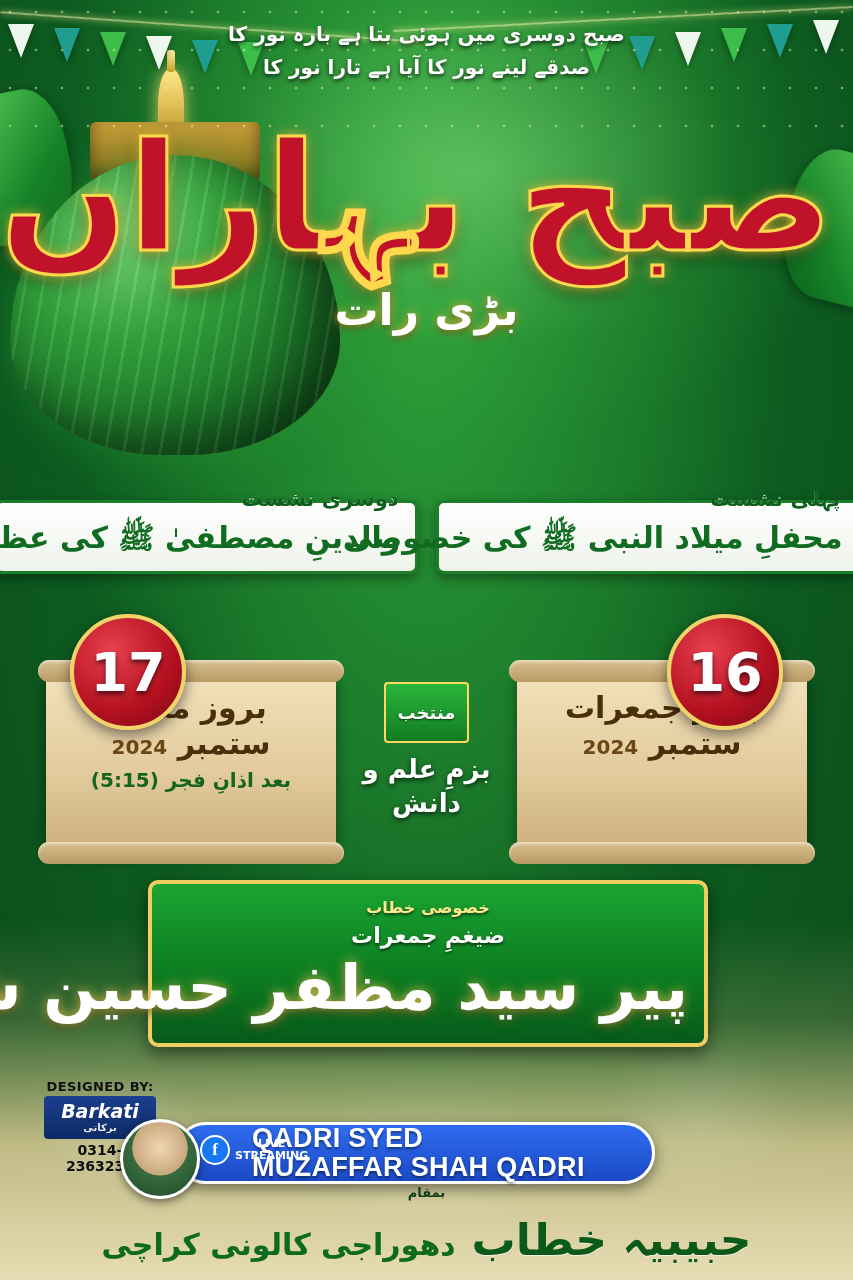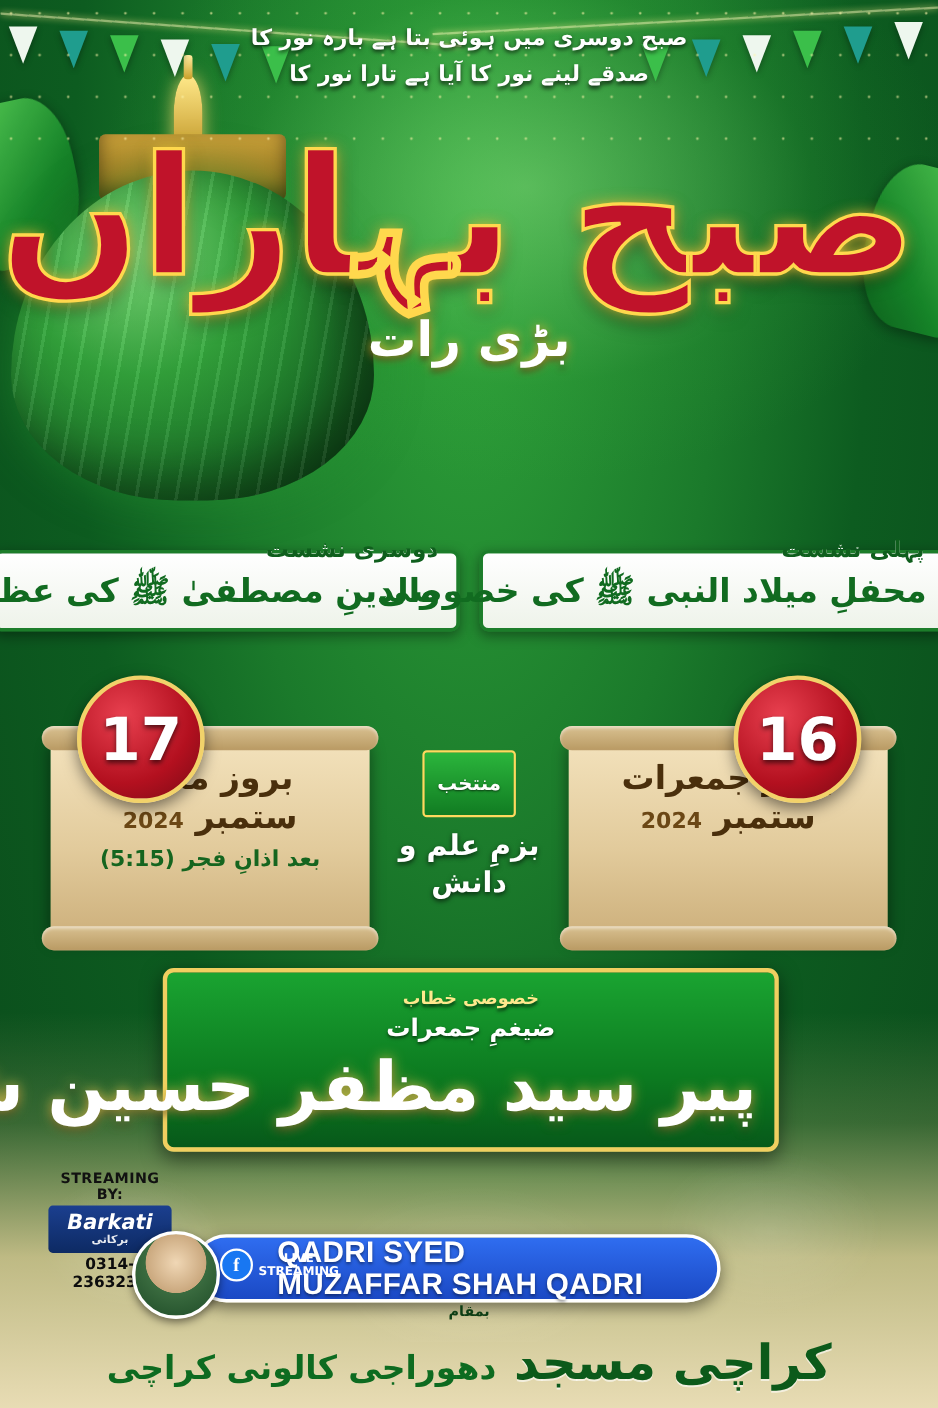--- a/index.html
+++ b/index.html
@@ -601,21 +601,21 @@
     </div>
   </div>
 
   <div class="speaker-panel">
     <div class="speaker-kicker urdu">خصوصی خطاب</div>
     <div class="speaker-sub urdu">ضیغمِ جمعرات</div>
     <div class="speaker-name urdu">پیر سید مظفر حسین شاہ قادری</div>
   </div>
 
   <div class="designer">
-    <div class="designer-title">STREAMING BY:</div>
+    <div class="designer-title">DESIGNED BY:</div>
     <div class="designer-logo">
       <span>Barkati</span>
       <small class="urdu">برکاتی</small>
     </div>
     <div class="designer-phone">0314-2363236</div>
   </div>
 
   <div class="live-bar">
     <div class="live-avatar"></div>
     <div class="fb-badge">
@@ -627,18 +627,18 @@
     </div>
     <div class="live-name">
       <div>QADRI SYED</div>
       <div>MUZAFFAR SHAH QADRI</div>
     </div>
   </div>
 
   <div class="venue">
     <div class="venue-logo urdu">بمقام</div>
     <div class="footer-row">
-      <div class="venue-name urdu">کراچی مسجد</div>
+      <div class="venue-name urdu">حبیبیہ خطاب</div>
       <div class="venue-addr urdu">دھوراجی کالونی کراچی</div>
     </div>
   </div>
 
 </div>
 
 </body></html>

